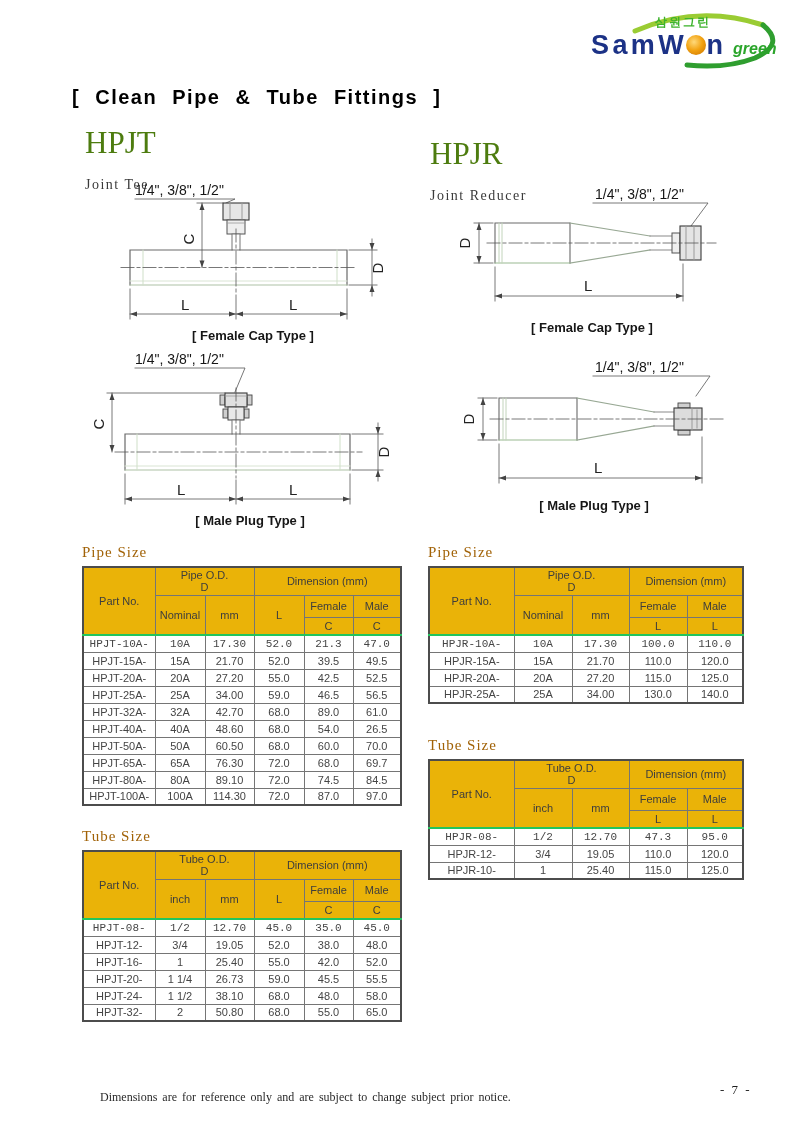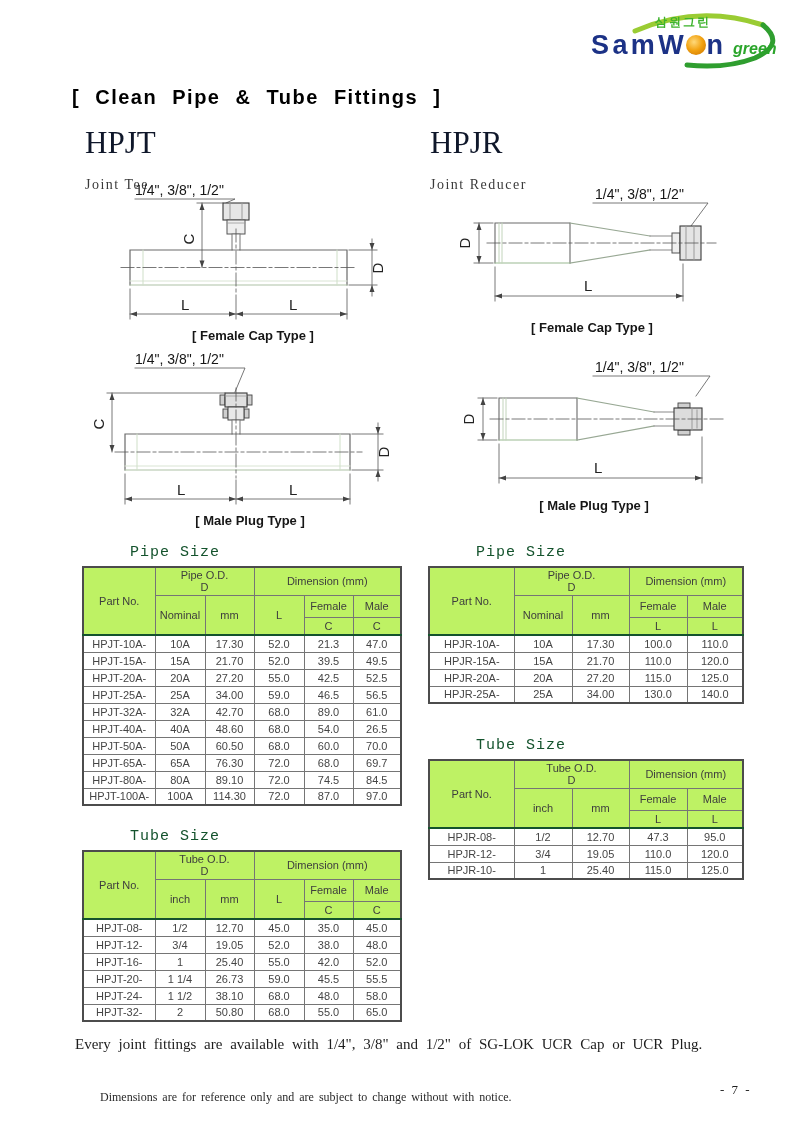--- a/index.html
+++ b/index.html
@@ -14,43 +14,43 @@
 
   
   .main-title {
     position:absolute; left:72px; top:86px;
     font-size:20px; font-weight:bold; color:#000000;
     letter-spacing:1.5px; word-spacing:8px;
   }
 
   
   .prod-head { position:absolute; }
-  .prod-code { font-family:"Liberation Serif", serif; font-size:31px; line-height:30px; color:#0f172a; }
+  .prod-code { font-family:"Liberation Serif", serif; font-size:31px; line-height:30px; color:#4d7c0f; }
   .prod-name { font-family:"Liberation Serif", serif; font-size:14px; color:#3a3a3a; letter-spacing:1.5px; margin-top:19px; }
 
   .diagram { position:absolute; }
   .diagram text { font-family:"Liberation Sans", sans-serif; }
   .dimtxt { font-family:"Liberation Serif", serif; font-size:15px; fill:#222; }
   .sizetxt { font-size:14px; fill:#161616; }
   .captxt { font-size:13px; font-weight:bold; fill:#161616; }
 
   
   .tbl-block { position:absolute; }
-  .tbl-title { font-family:Liberation Mono, monospace; font-size:15px; color:#14532d; letter-spacing:1px; margin-bottom:5px;margin-left:48px; }
+  .tbl-title { font-family:Liberation Serif, serif; font-size:15px; color:#a16207; letter-spacing:1px; margin-bottom:5px; }
   table.spec { border-collapse:collapse; table-layout:fixed; border:2px solid #4c4c4c; }
   .spec th, .spec td {
     border:1px solid #757575; text-align:center; vertical-align:middle;
     font-size:11px; color:#454545; font-weight:normal; overflow:hidden; padding:0 1px;
   }
-  .spec thead th { background:#bef264; color:#3d3d3d; }
+  .spec thead th { background:#eab308; color:#3d3d3d; }
   .spec thead tr.h1 th { height:28px; }
   .spec thead tr.h2 th { height:22px; }
   .spec thead tr.h3 th { height:18px; }
   .spec tbody td { height:17px; background:#ffffff; }
-  .spec tbody tr:first-child td { border-top:2px solid #14532d; }
+  .spec tbody tr:first-child td { border-top:2px solid #22c55e;font-family:Liberation Mono, monospace; }
 
   
   .avail-note {
     position:absolute; left:75px; top:1036px; width:670px;
     font-family:"Liberation Serif", serif; font-size:15px; color:#1d1d1d; word-spacing:4px;
   }
   .disclaimer {
     position:absolute; left:100px; top:1090px;
     font-family:"Liberation Serif", serif; font-size:12px; color:#2a2a2a; word-spacing:2px;
   }
@@ -77,21 +77,21 @@
     <circle cx="113" cy="35" r="10" fill="url(#ballg)"></circle>
     <text x="150" y="44" font-size="16" font-style="italic" font-weight="bold" fill="#2ba52b">green</text>
   </svg>
 
   <div class="main-title">[ Clean Pipe &amp; Tube Fittings ]</div>
 
   <div class="prod-head" style="left:85px; top:128px;">
     <div class="prod-code">HPJT</div>
     <div class="prod-name">Joint Tee</div>
   </div>
-  <div class="prod-head" style="left:430px; top:128px;">
+  <div class="prod-head" style="left:430px; top:139px;">
     <div class="prod-code">HPJR</div>
     <div class="prod-name">Joint Reducer</div>
   </div>
 
   <svg class="diagram" style="left:85px; top:182px;" width="325" height="165" viewBox="0 0 325 165">
     <g stroke-linecap="square">
 
       <text x="50" y="13" class="sizetxt">1/4", 3/8", 1/2"</text>
       <path d="M50,17 H150 L141,21" fill="none" stroke="#555" stroke-width="0.8"></path>
 
@@ -535,17 +535,16 @@
             <td>HPJR-10-</td>
             <td>1</td>
             <td>25.40</td>
             <td>115.0</td>
             <td>125.0</td>
           </tr>
         </tbody>
     </table>
   </div>
 
-  <div class="avail-note">Every joint fittings are available with 1/4", 3/8" and 1/2" of SG-LOK UCR Cap or UCR Plug.</div>
-  <div class="disclaimer">Dimensions are for reference only and are subject to change without with notice.</div>
+  <div class="disclaimer">Dimensions are for reference only and are subject to change subject prior notice.</div>
   <div class="page-num">- 7 -</div>
 
 </div>
 
 </body></html>

